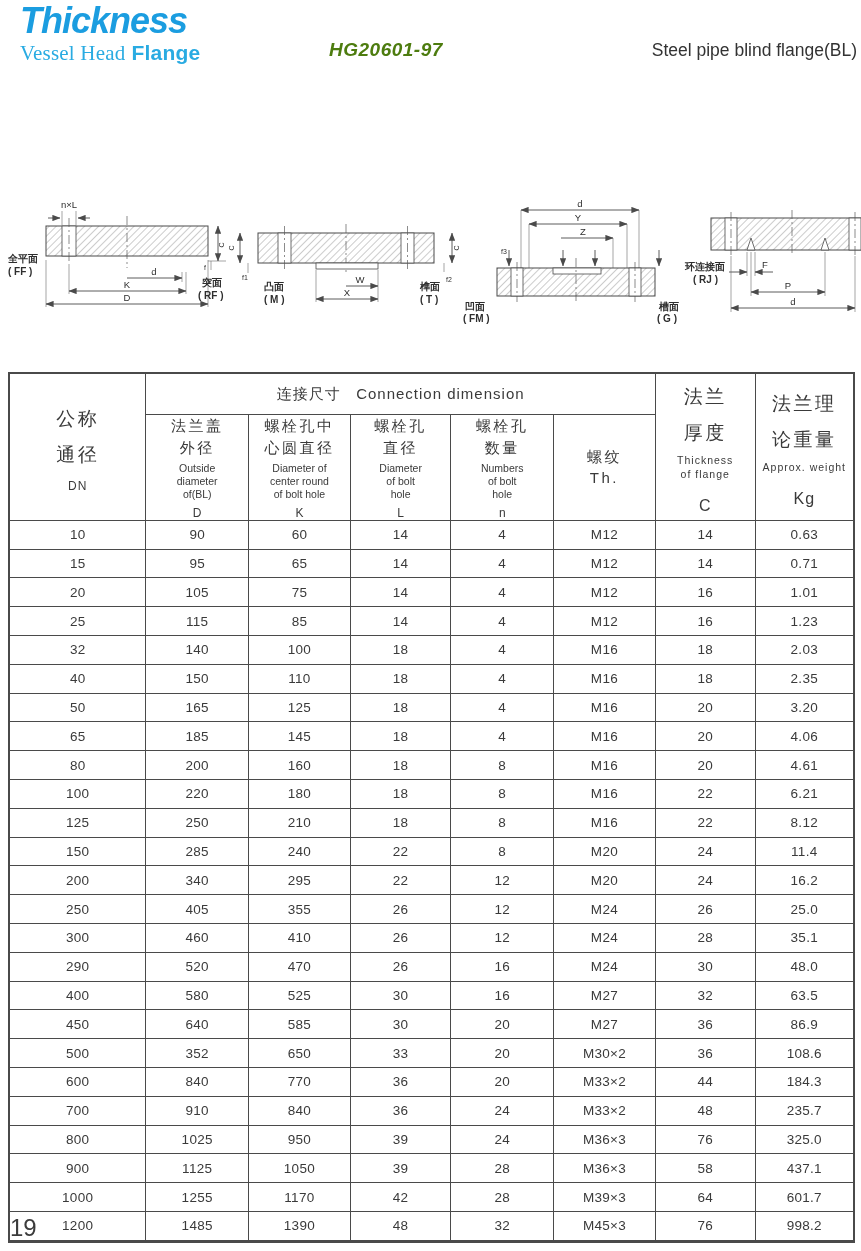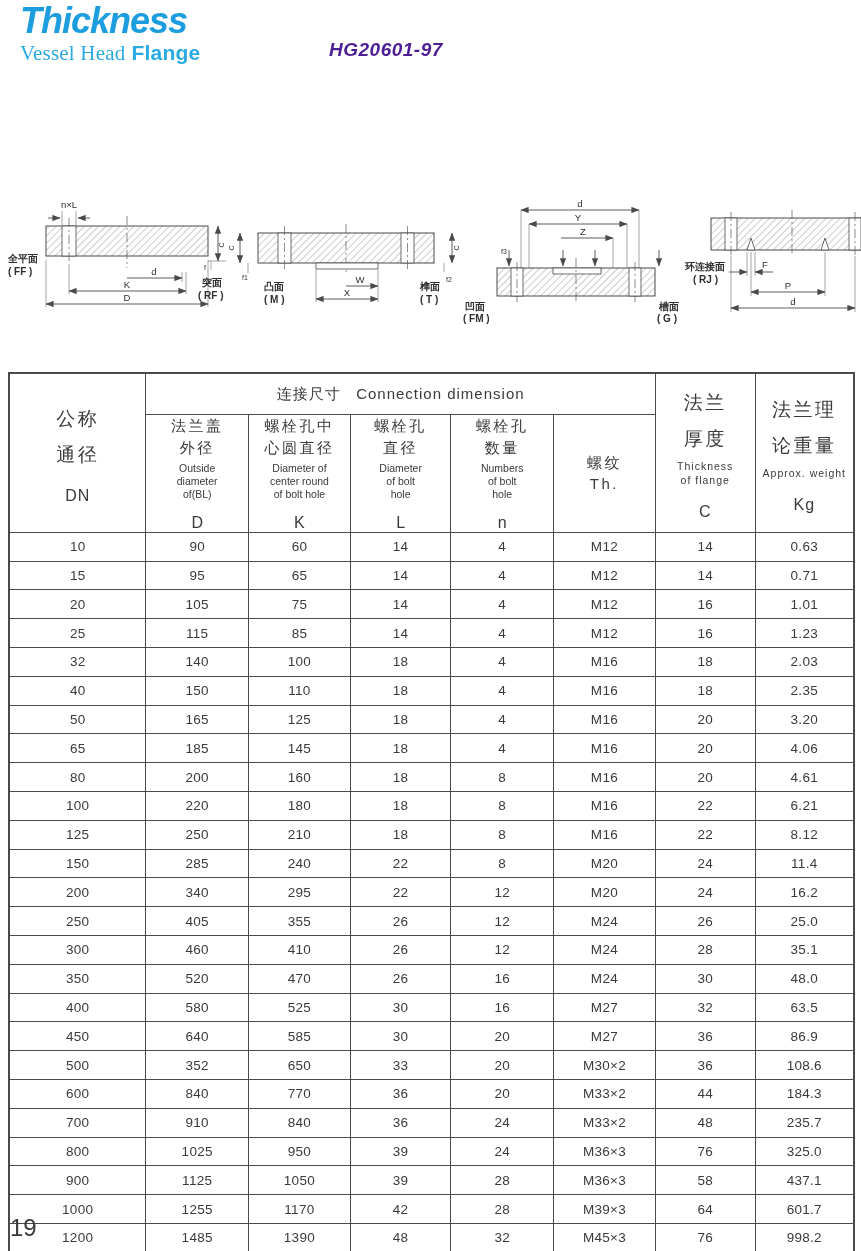--- a/index.html
+++ b/index.html
@@ -15,21 +15,21 @@
     color: #1b9de0; letter-spacing: -1px;
   }
   .logo-sub { margin-top: 3px; font-size: 21px; color: #29abe2; letter-spacing: 0.2px; }
   .logo-sub .light { font-weight: normal; font-family: Liberation Serif, serif; }
   .logo-sub .bold  { font-weight: bold; margin-top: 16px; }
   
   .title-block { position: absolute; top: 30px; right: 4px; text-align: right; }
   .main-title { font-size: 27px; color: #3c3c3c; letter-spacing: 0.3px; white-space: nowrap; }
   .sub-row { display: flex; justify-content: space-between; align-items: baseline;
              width: 528px; margin-left: auto; margin-top: 9px; }
-  .standard { font-size: 19px; font-weight: bold; font-style: italic; color: #4c1d95; letter-spacing: 0.5px; }
+  .standard { font-size: 19px; font-weight: bold; font-style: italic; color: #4d7c0f; letter-spacing: 0.5px; }
   .subtitle { font-size: 17.5px; color: #333; }
   
   .diagrams { position: absolute; top: 196px; left: 6px; width: 849px;
               display: flex; justify-content: space-between; align-items: center; }
   svg { overflow: visible; }
   svg text { font-family: "Liberation Sans", "DejaVu Sans", sans-serif; font-size: 9.5px; fill: #2e2e2e; }
   svg .zh-s { font-size: 10px; font-weight: bold; }
   svg .tiny { font-size: 7px; }
   svg .thin { stroke: #6a6a6a; stroke-width: 0.6; fill: none; }
   svg .dim  { stroke: #4a4a4a; stroke-width: 0.9; fill: none;
@@ -47,21 +47,21 @@
   table.flange th, table.flange td {
     border: 1px solid #4a4a4a; text-align: center; vertical-align: middle;
     font-weight: normal; padding: 0;
   }
   tr.group-row th { height: 40px; font-size: 15px; letter-spacing: 1px; }
   tr.subhead-row th { height: 100px; }
   th.tall { height: 140px; }
   .zh  { font-size: 15px; letter-spacing: 2.5px; white-space: pre-line; line-height: 1.45; }
   .zh2 { font-size: 19px; letter-spacing: 2.5px; white-space: pre-line; line-height: 1.9; }
   .en  { font-size: 10.5px; white-space: pre-line; line-height: 1.25; margin-top: 3px; color: #3a3a3a; }
-  .code { font-size: 16px; margin-top: 13px; }
+  .code { font-size: 12px; margin-top: 5px; }
   .code-gap { font-size: 16px; margin-top: 16px; }
   table.flange tbody td { height: 27.8px; font-size: 13.5px; letter-spacing: 0.3px; }
   
   .page-number { position: absolute; left: 10px; top: 1214px; font-size: 24px; color: #3c3c3c; }
 </style>
 </head>
 <body>
 
 <svg width="0" height="0" style="position:absolute">
   <defs>
@@ -78,20 +78,21 @@
   <div class="logo-title">Thickness</div>
   <div class="logo-sub">
     <span class="light">Vessel Head</span>
     <span class="bold">Flange</span>
   </div>
 </div>
 
 <div class="title-block">
   <div class="sub-row">
     <span class="standard">HG20601-97</span>
+    <span class="subtitle">Steel pipe blind flange(BL)</span>
   </div>
 </div>
 
 <div class="diagrams">
 
   <svg width="222" height="122" viewBox="0 0 222 122">
     <g>
       <rect class="body" x="40" y="28" width="162" height="30"></rect>
       <rect class="hole" x="56" y="28" width="14" height="30"></rect>
       <line class="cl" x1="63" y1="20" x2="63" y2="66"></line>
@@ -436,21 +437,21 @@
         <td>300</td>
         <td>460</td>
         <td>410</td>
         <td>26</td>
         <td>12</td>
         <td>M24</td>
         <td>28</td>
         <td>35.1</td>
       </tr>
       <tr>
-        <td>350</td>
+        <td>290</td>
         <td>520</td>
         <td>470</td>
         <td>26</td>
         <td>16</td>
         <td>M24</td>
         <td>30</td>
         <td>48.0</td>
       </tr>
       <tr>
         <td>400</td>

